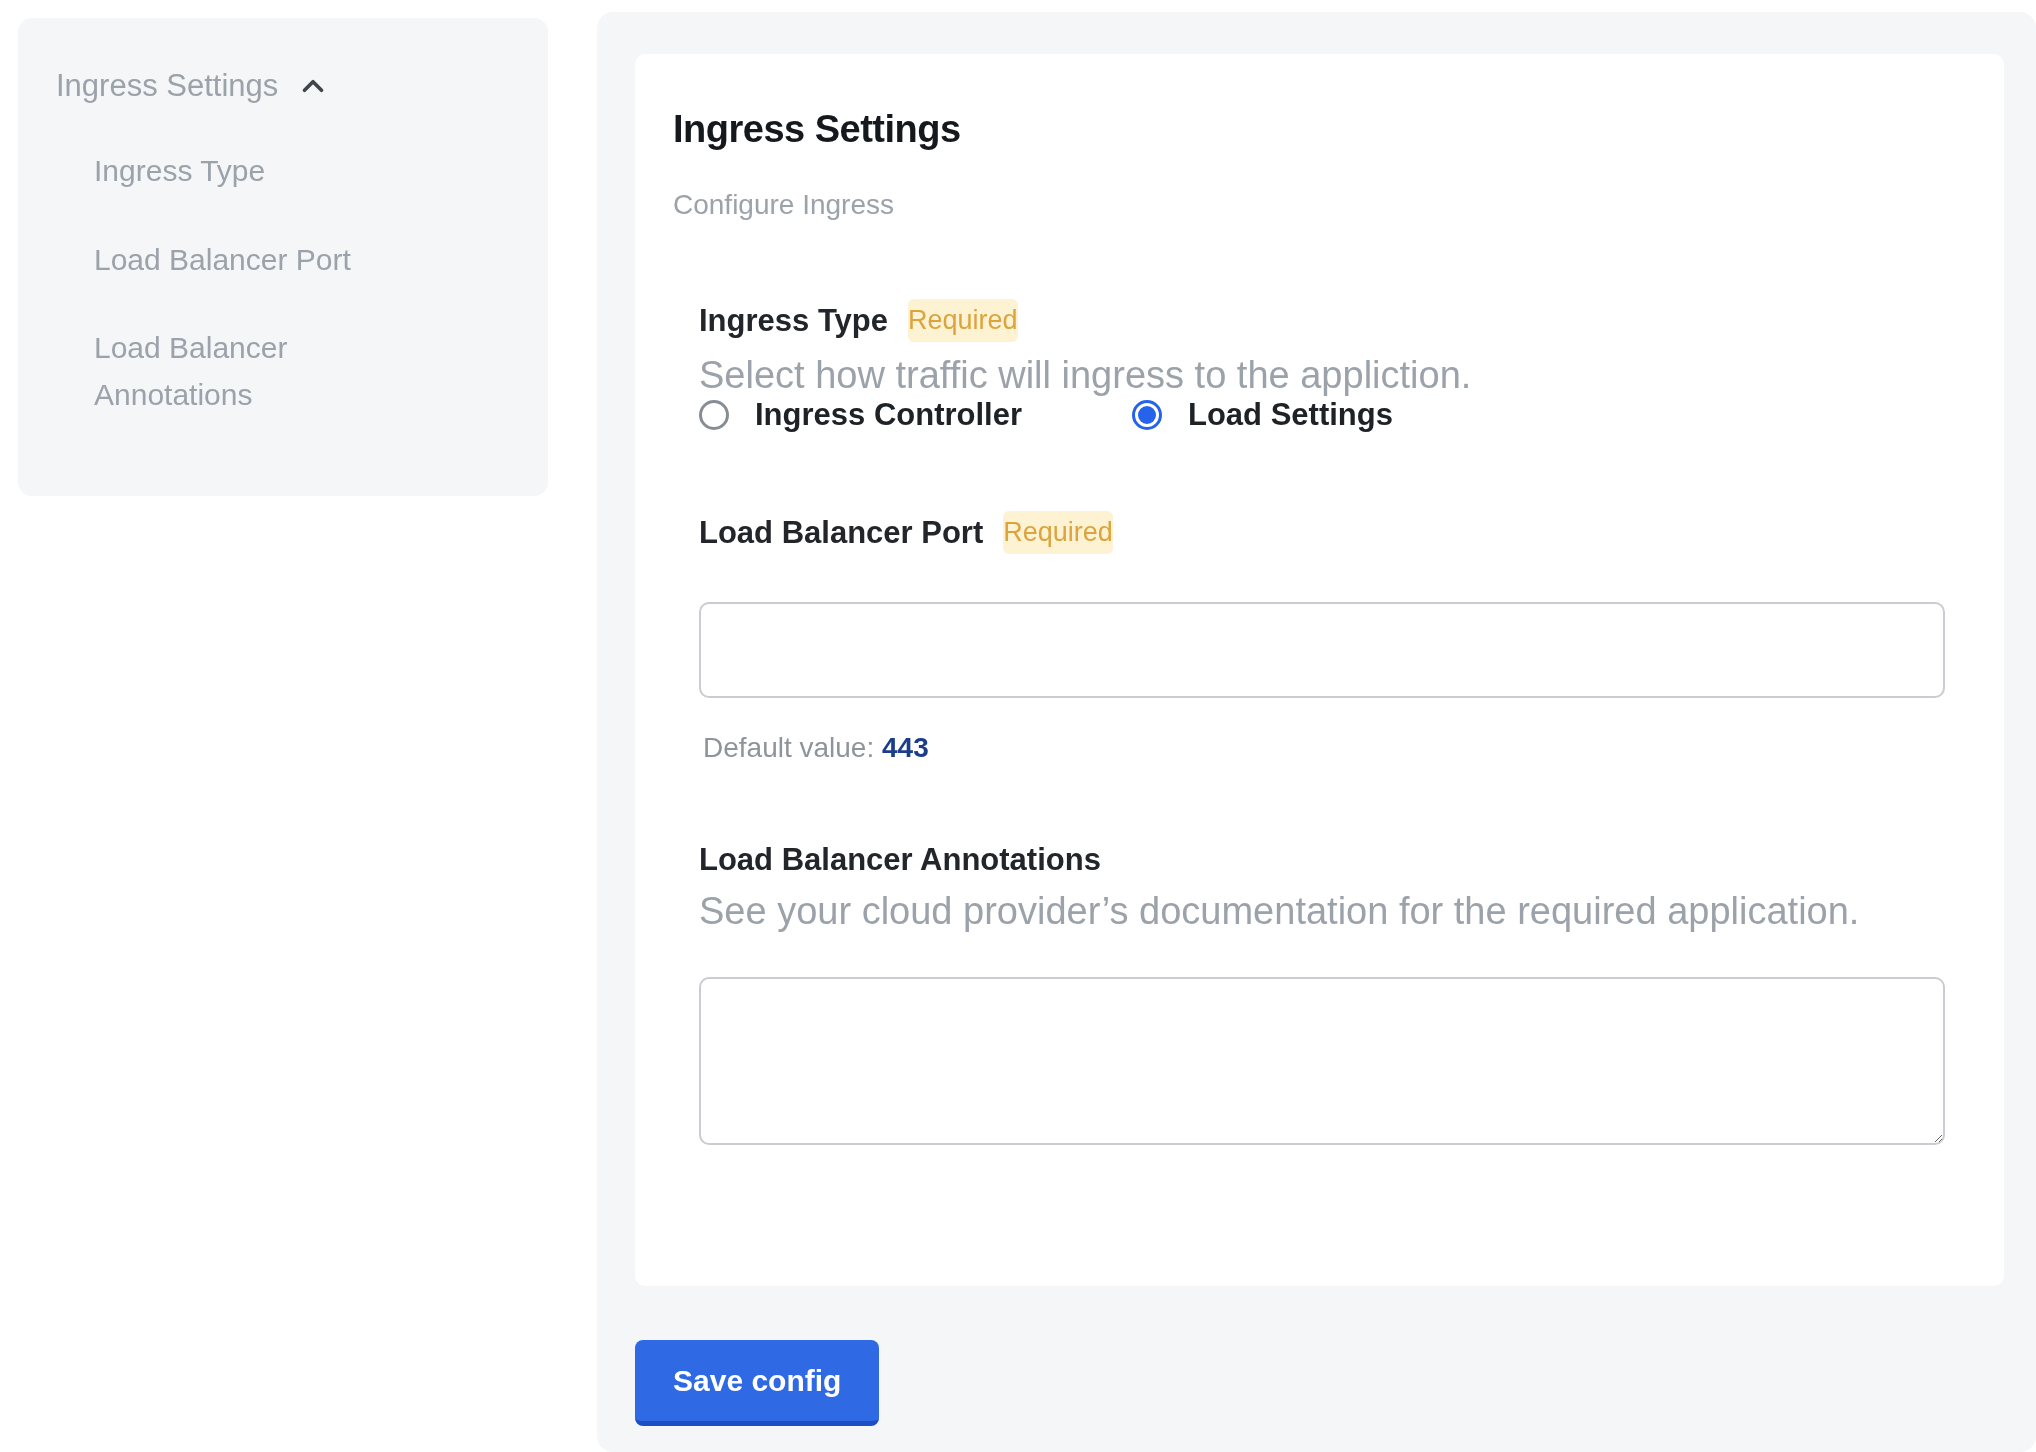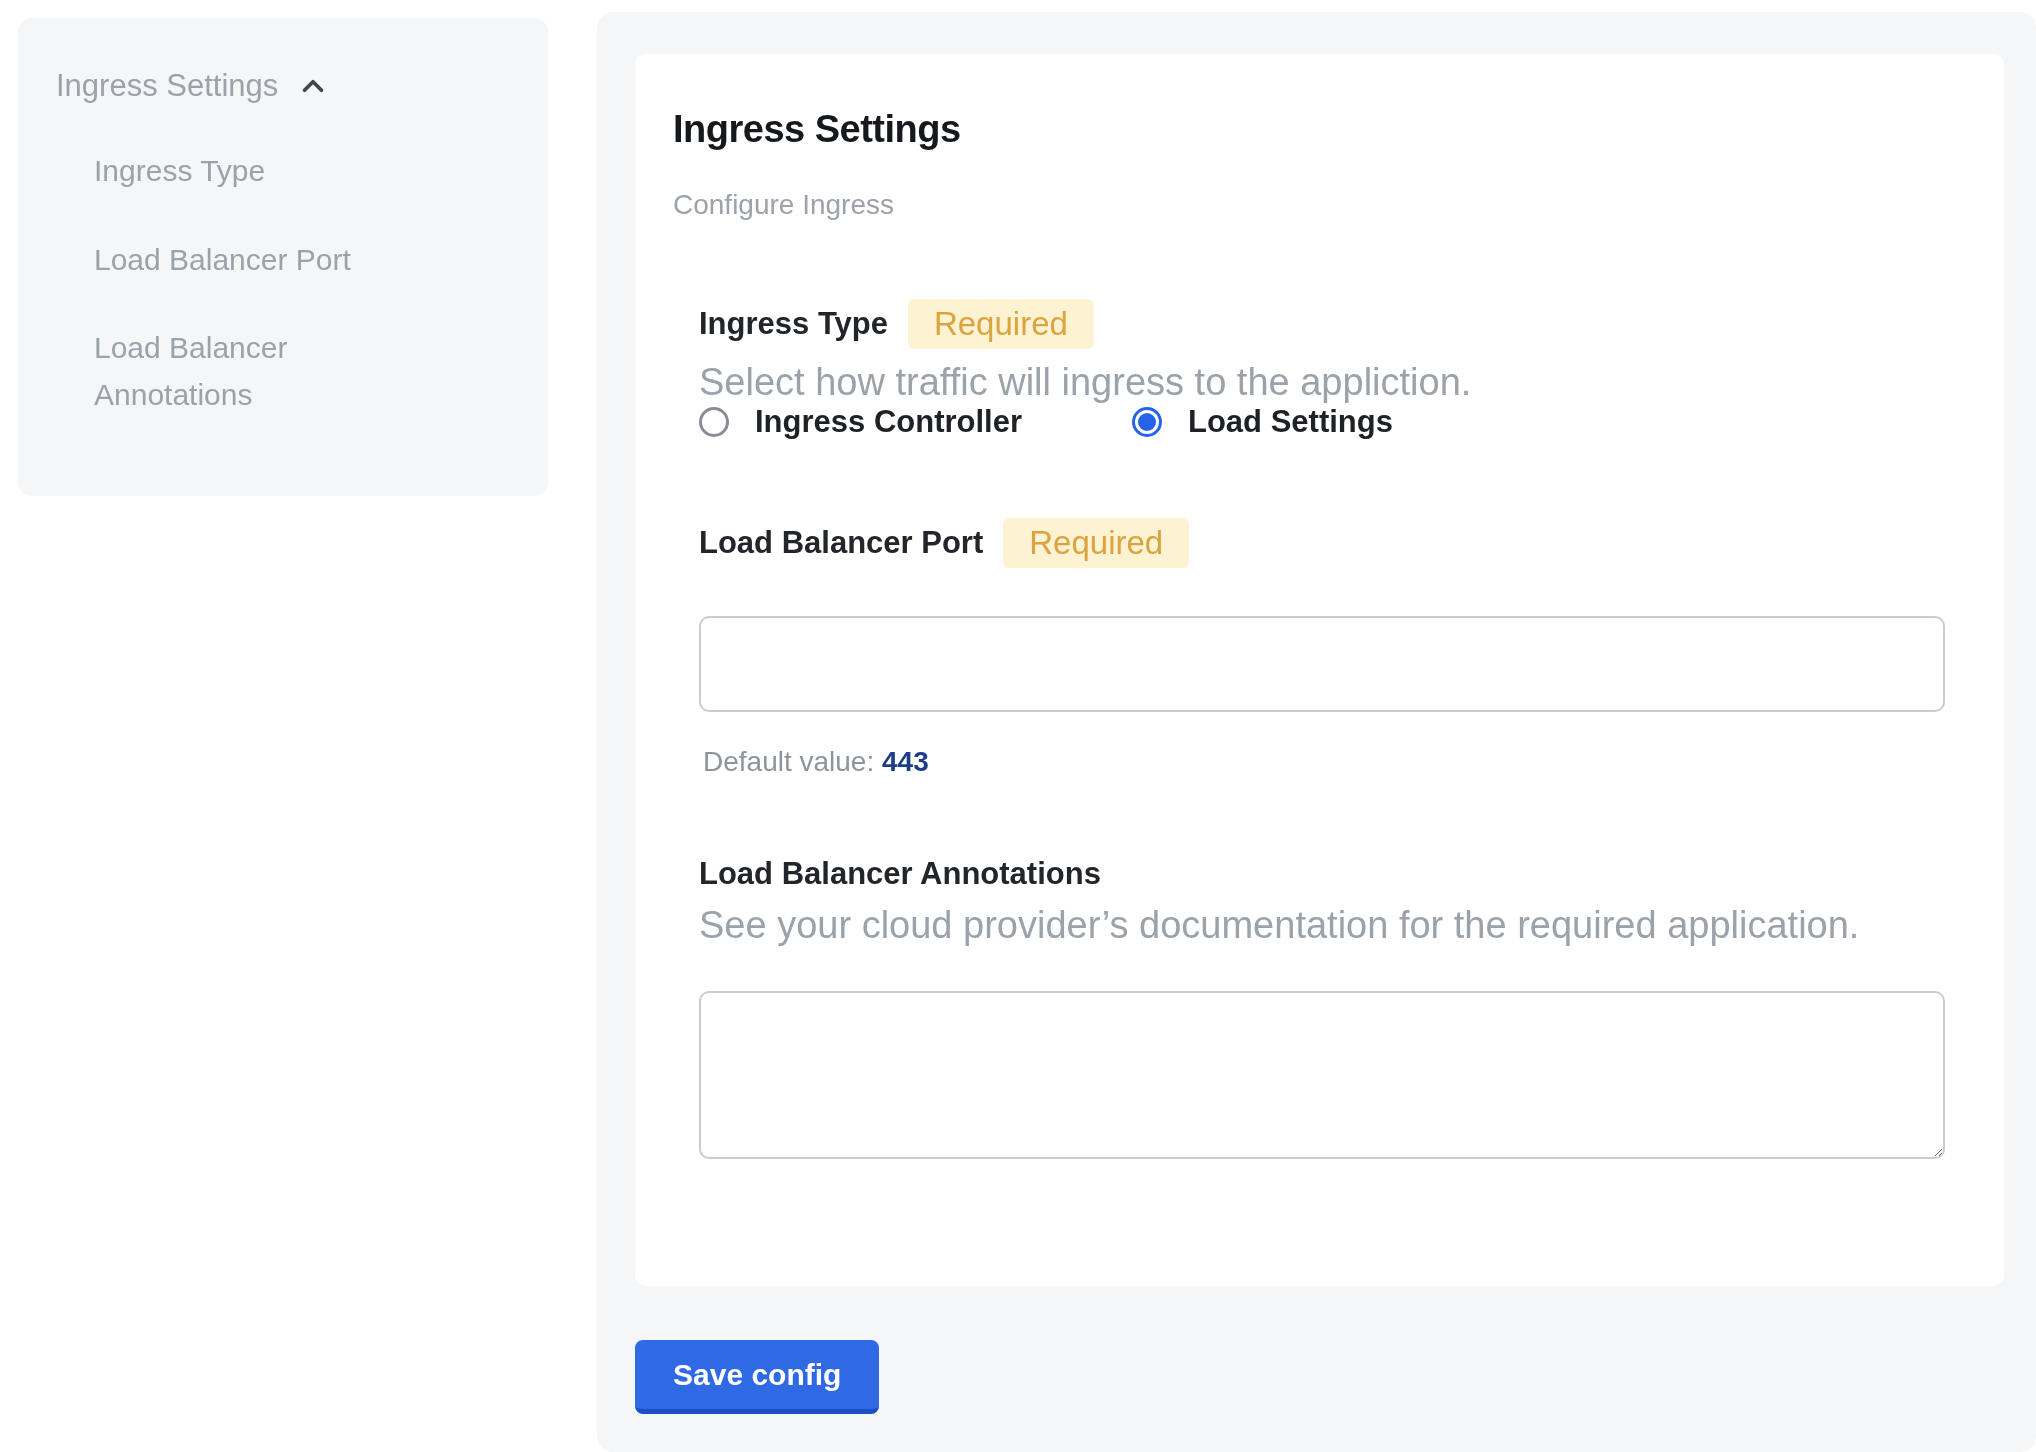--- a/index.html
+++ b/index.html
@@ -53,22 +53,22 @@
   .card-subtitle{
     margin:38px 0 0;font-size:28px;color:var(--muted-text);
   }
   .fields{margin-left:26px;}
   .field{margin-top:78px;}
   .field-header{display:flex;align-items:center;gap:20px;}
   .field-label{
     margin:0;font-size:31px;font-weight:700;color:#22262b;
   }
   .badge{
-    display:inline-block;font-size:33px;color:var(--badge-text);
-    background:var(--badge-bg);padding:6px 26px;border-radius:6px;
+    display:inline-block;font-size:27px;color:var(--badge-text);
+    background:var(--badge-bg);padding:6px 0;border-radius:6px;
   }
   .field-help{
     margin:12px 0 0;font-size:38px;color:var(--muted-text);
   }
 
   
   .radio-row{display:flex;align-items:center;gap:110px;}
   .radio-option{
     display:flex;align-items:center;gap:26px;
     font-size:31px;font-weight:600;color:#1e2226;cursor:pointer;
@@ -94,21 +94,21 @@
   .textarea-input{
     display:block;margin-top:44px;width:1246px;height:168px;
     border:2px solid #c9ccd1;border-radius:10px;background:#fff;
     font-family:inherit;font-size:30px;padding:16px 24px;color:#22262b;outline:none;
     resize:both;
   }
 
   
   .save-button{
     position:absolute;left:38px;top:1328px;
-    min-width:240px;height:74px;padding:0 38px;
+    min-width:240px;height:86px;padding:0 38px;
     background:var(--accent-blue);color:#ffffff;
     font-family:inherit;font-size:30px;font-weight:700;
     border:none;border-bottom:5px solid #1d4fc4;border-radius:8px;
     cursor:pointer;
   }
 
   .chevron-icon{flex:0 0 auto;}
 </style>
 </head>
 <body>

